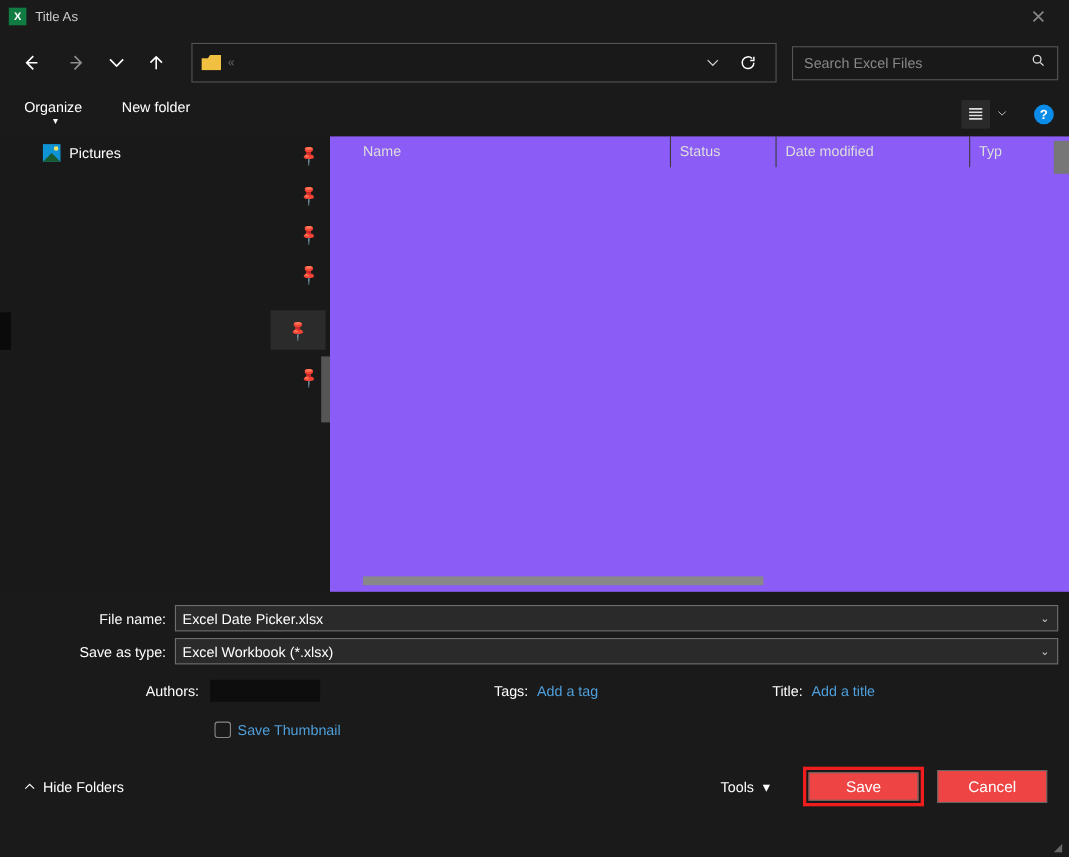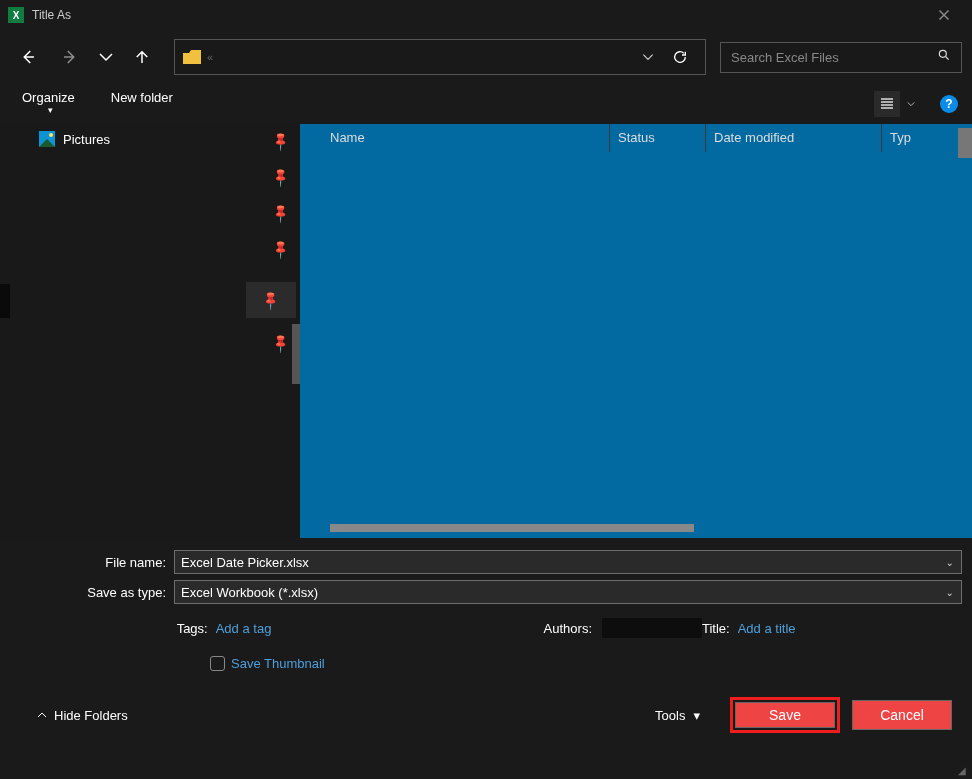--- a/index.html
+++ b/index.html
@@ -40,32 +40,32 @@
   .side-item { display: flex; align-items: center; height: 30px; padding-left: 39px; color: #fff; font-size: 13px; }
   .pic-icon { width: 16px; height: 16px; background: #0e94d4; margin-right: 8px; position: relative; }
   .pic-icon::before { content: ""; position: absolute; top: 2px; right: 2px; width: 4px; height: 4px; background: #ffe45e; border-radius: 50%; }
   .pic-icon::after { content: ""; position: absolute; bottom: 0; left: 0; border-left: 8px solid transparent; border-right: 8px solid transparent; border-bottom: 8px solid #1a5a2f; }
   .pin-column { position: absolute; right: 12px; top: 10px; display: flex; flex-direction: column; gap: 22px; }
   .pin-icon { width: 14px; height: 14px; display: flex; align-items: center; justify-content: center; color: #777; font-size: 13px; transform: rotate(-45deg); }
   .pin-row-highlight { position: absolute; right: 4px; top: 158px; width: 50px; height: 36px; background: #2b2b2b; display:flex; align-items:center; justify-content:center; color:#777; }
   .side-scroll { position: absolute; right: 0; top: 200px; width: 8px; height: 60px; background: #555; }
   .side-dark-tab { position: absolute; left: 0; top: 160px; width: 10px; height: 34px; background: #0a0a0a; }
   
-  .filelist { flex: 1; background: #0369a1; position: relative; }
+  .filelist { flex: 1; background: #8b5cf6; position: relative; }
   .column-headers { height: 28px; display: flex; align-items: center; border-bottom: 1px solid transparent; }
   .col { height: 28px; display: flex; align-items: center; padding: 0 8px; font-size: 13px; color: #ddd; border-right: 1px solid #3a3a3a; }
   .col-name { width: 310px; padding-left: 30px; }
   .col-status { width: 96px; }
   .col-date { width: 176px; }
   .col-type { flex: 1; border-right: none; }
   .file-scroll-v { position: absolute; right: 0; top: 4px; width: 14px; height: 30px; background: #777; }
   .file-scroll-h { position: absolute; left: 30px; bottom: 6px; width: 364px; height: 8px; background: #888; }
   
   
-  .footer { padding: 12px 10px 6px 26px; }
+  .footer { padding: 12px 10px 6px 11px; }
   .form-row { display: flex; align-items: center; margin-bottom: 6px; }
   .form-label { width: 148px; text-align: right; padding-right: 8px; font-size: 13px; color: #fff; }
   .form-input { flex: 1; height: 24px; background: #2a2a2a; border: 1px solid #6d6d6d; color: #fff; padding: 0 6px; font-size: 13px; }
   .dropdown-wrap { flex: 1; position: relative; display: flex; }
   .dropdown-caret { position: absolute; right: 8px; top: 50%; transform: translateY(-50%); font-size: 10px; color: #ccc; pointer-events: none; }
   
   .meta-row { display: flex; align-items: center; padding: 8px 0 4px 0; font-size: 13px; }
   .meta-label { color: #fff; }
   .meta-link { color: #4e9fdb; margin-left: 8px; cursor: pointer; }
   .meta-group { display: flex; align-items: center; }
@@ -212,27 +212,27 @@
   </div>
   <div class="form-row">
     <div class="form-label">Save as type:</div>
     <div class="dropdown-wrap">
       <input class="form-input" readonly="" value="Excel Workbook (*.xlsx)" style="">
       <span class="dropdown-caret">⌄</span>
     </div>
   </div>
 
   <div class="meta-row">
+    <div class="meta-group" style="width:280px;justify-content:flex-end">
+      <span class="meta-label" style="margin-right:4px;margin-left:58px">Authors:</span>
+      <div class="authors-box"></div>
+    </div>
     <div class="meta-group" style="flex:1;justify-content:center">
       <span class="meta-label">Tags:</span>
       <span class="meta-link">Add a tag</span>
-    </div>
-    <div class="meta-group" style="width:280px;justify-content:flex-end">
-      <span class="meta-label" style="margin-right:4px;margin-left:58px">Authors:</span>
-      <div class="authors-box"></div>
     </div>
     <div class="meta-group" style="width:260px;justify-content:flex-start">
       <span class="meta-label">Title:</span>
       <span class="meta-link">Add a title</span>
     </div>
   </div>
 
   <div class="thumb-row">
     <div class="checkbox"></div>
     <span class="meta-link" style="margin-left:0">Save Thumbnail</span>

